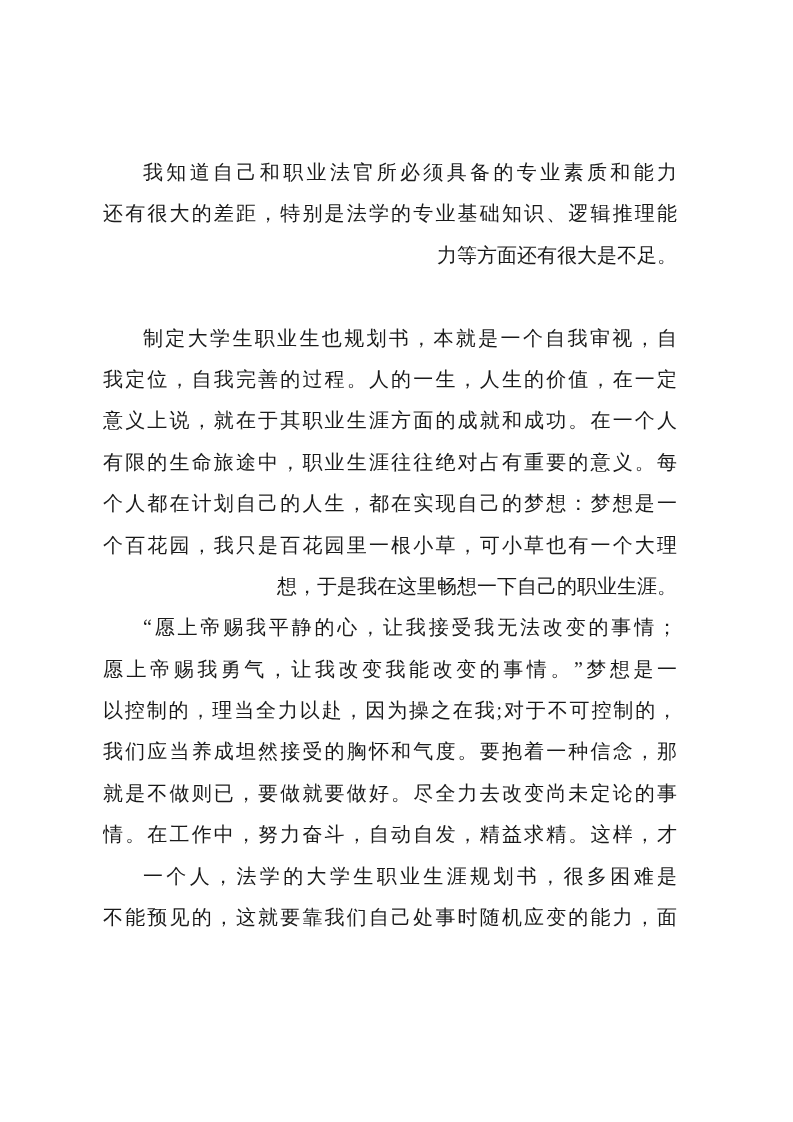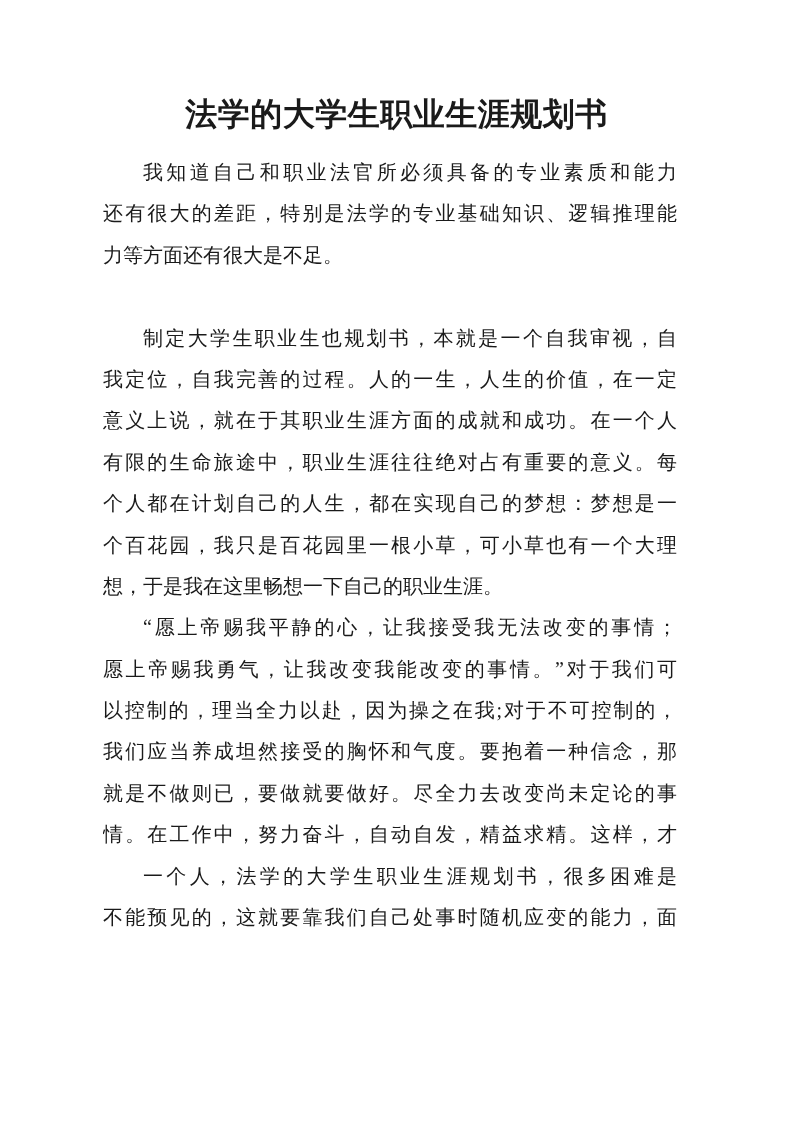--- a/index.html
+++ b/index.html
@@ -32,54 +32,53 @@
   .content {
     position: absolute;
     left: 103px;
     top: 152px;
     width: 574px;
     font-size: 20px;
     line-height: 41.4px;
   }
   .line {
     height: 41.4px;
-    text-align: left;
+    text-align: right;
     overflow: hidden;
   }
   .line.fill {
     text-align: justify;
     text-align-last: justify;
     text-justify: inter-character;
   }
   .line.indent {
     text-indent: 2em;
   }
   .line.blank {
     height: 41.4px;
   }
 </style>
 </head>
 <body>
 
 <div class="page">
-  <h1 class="doc-title">法学的大学生职业生涯规划书</h1>
   <div class="content">
       <div class="line indent fill">我知道自己和职业法官所必须具备的专业素质和能力</div>
       <div class="line fill">还有很大的差距，特别是法学的专业基础知识、逻辑推理能</div>
       <div class="line">力等方面还有很大是不足。</div>
       <div class="line blank"></div>
       <div class="line indent fill">制定大学生职业生也规划书，本就是一个自我审视，自</div>
       <div class="line fill">我定位，自我完善的过程。人的一生，人生的价值，在一定</div>
       <div class="line fill">意义上说，就在于其职业生涯方面的成就和成功。在一个人</div>
       <div class="line fill">有限的生命旅途中，职业生涯往往绝对占有重要的意义。每</div>
       <div class="line fill">个人都在计划自己的人生，都在实现自己的梦想：梦想是一</div>
       <div class="line fill">个百花园，我只是百花园里一根小草，可小草也有一个大理</div>
       <div class="line">想，于是我在这里畅想一下自己的职业生涯。</div>
       <div class="line indent fill">“愿上帝赐我平静的心，让我接受我无法改变的事情；</div>
-      <div class="line fill">愿上帝赐我勇气，让我改变我能改变的事情。”对于我们可</div>
+      <div class="line fill">愿上帝赐我勇气，让我改变我能改变的事情。”梦想是一</div>
       <div class="line fill">以控制的，理当全力以赴，因为操之在我;对于不可控制的，</div>
       <div class="line fill">我们应当养成坦然接受的胸怀和气度。要抱着一种信念，那</div>
       <div class="line fill">就是不做则已，要做就要做好。尽全力去改变尚未定论的事</div>
       <div class="line fill">情。在工作中，努力奋斗，自动自发，精益求精。这样，才</div>
       <div class="line indent fill">一个人，法学的大学生职业生涯规划书，很多困难是</div>
       <div class="line fill">不能预见的，这就要靠我们自己处事时随机应变的能力，面</div>
     </div>
 </div>
 
 </body></html>

